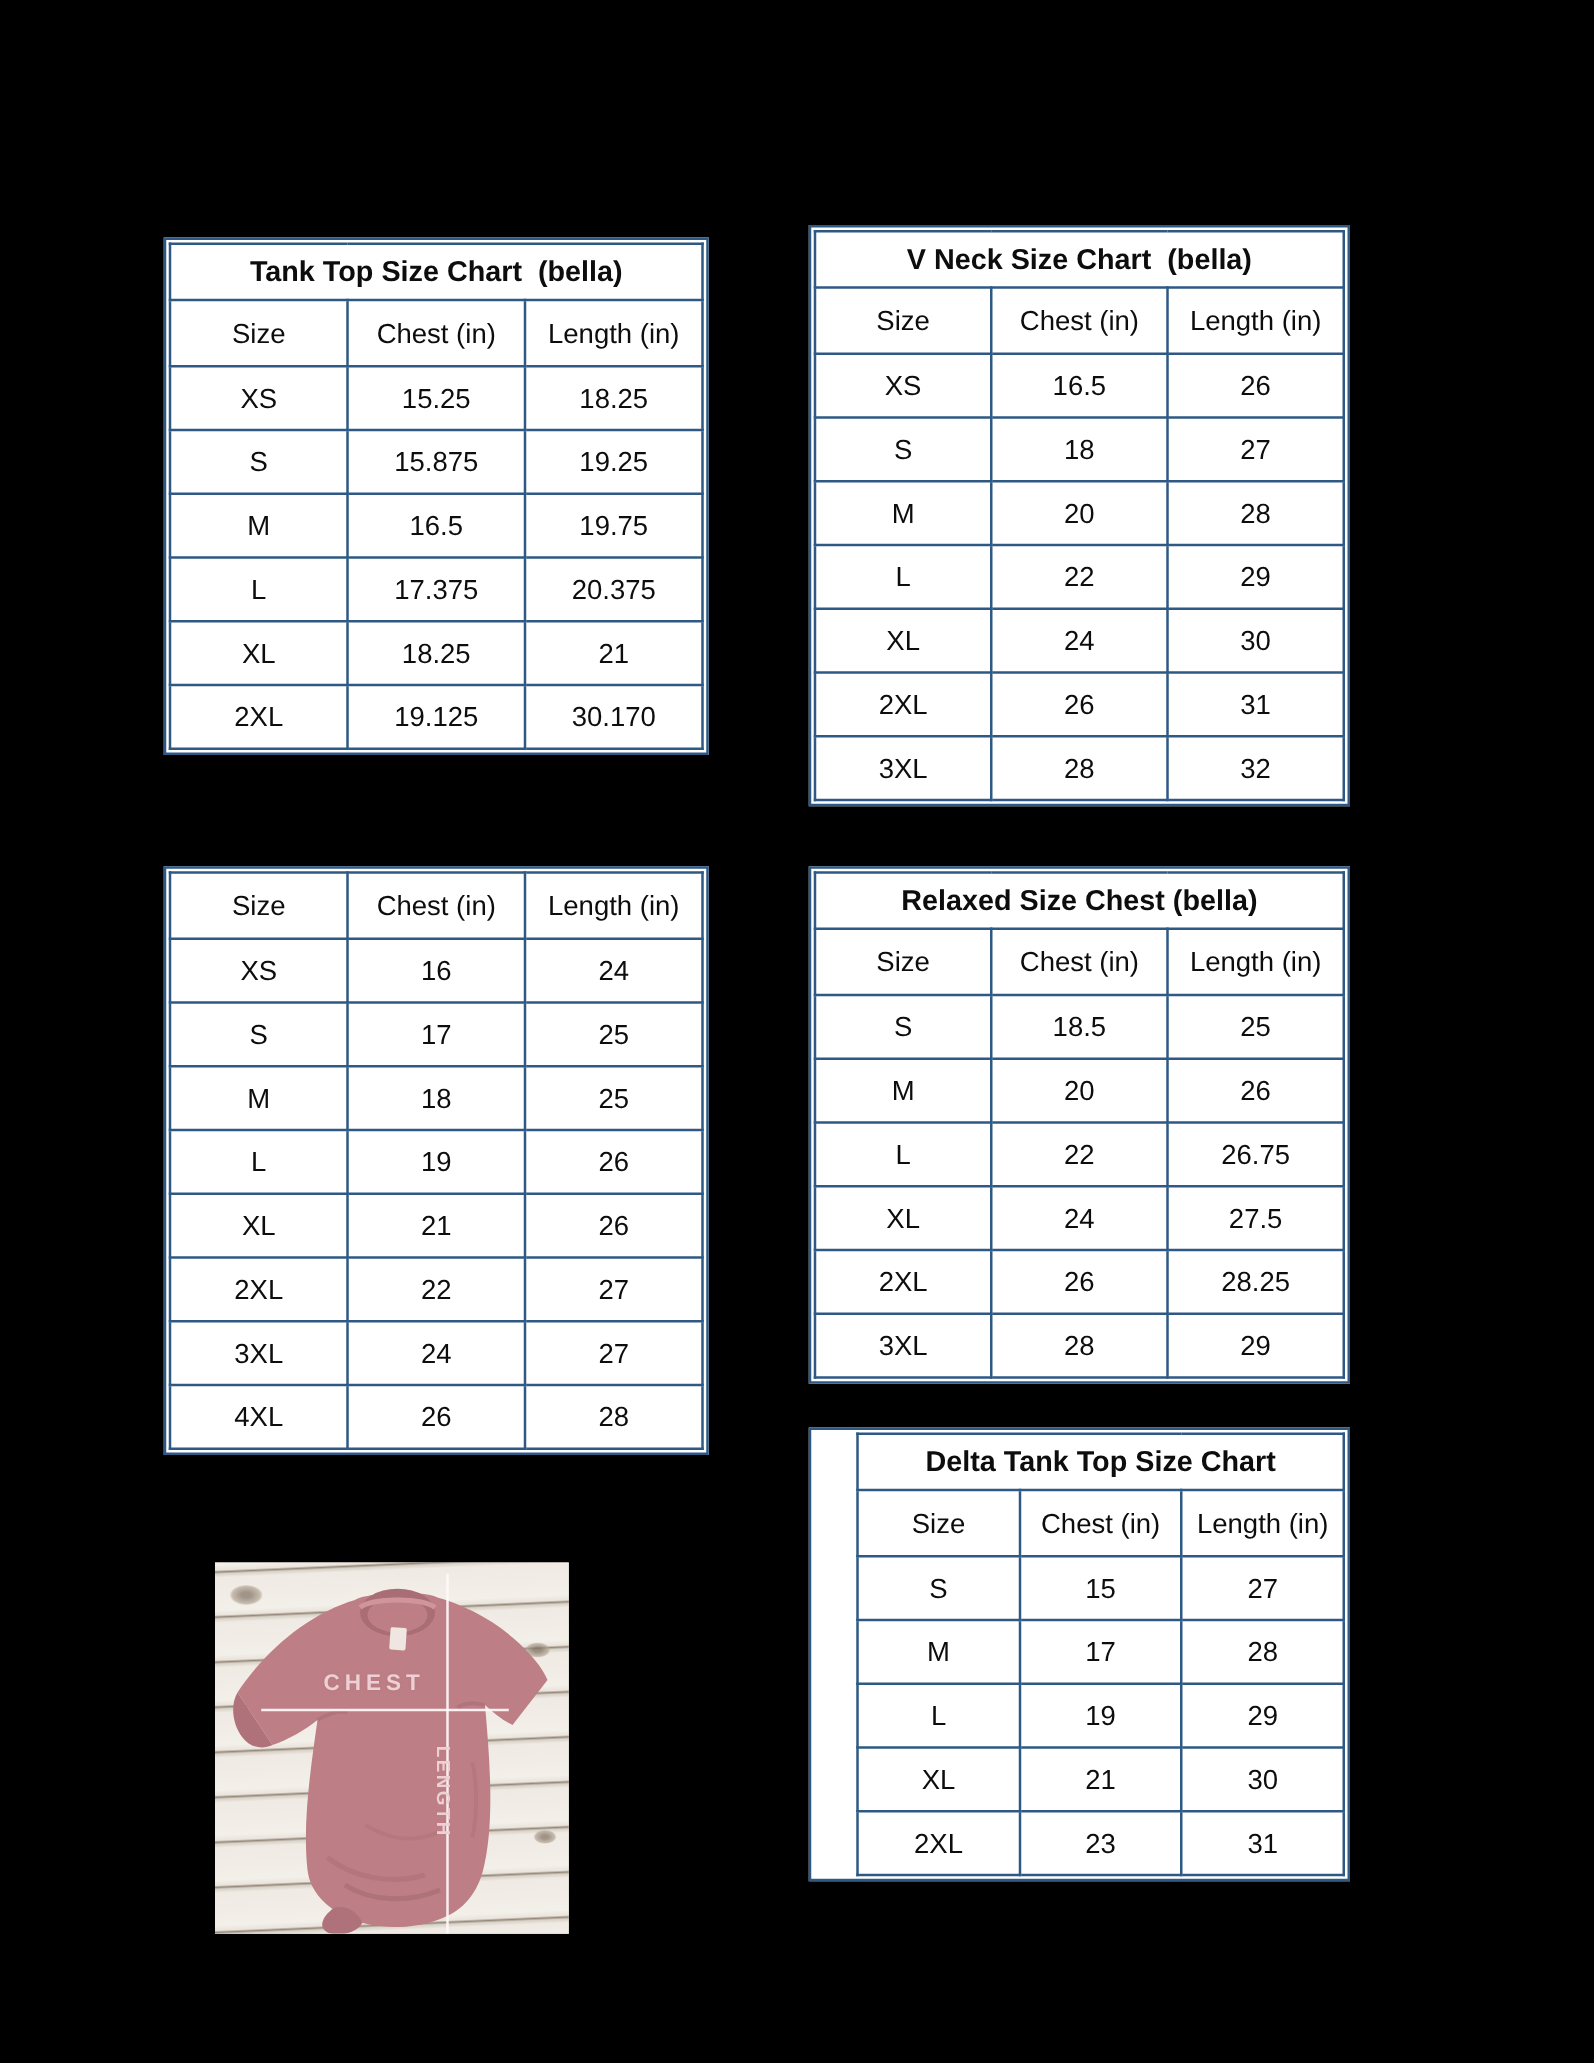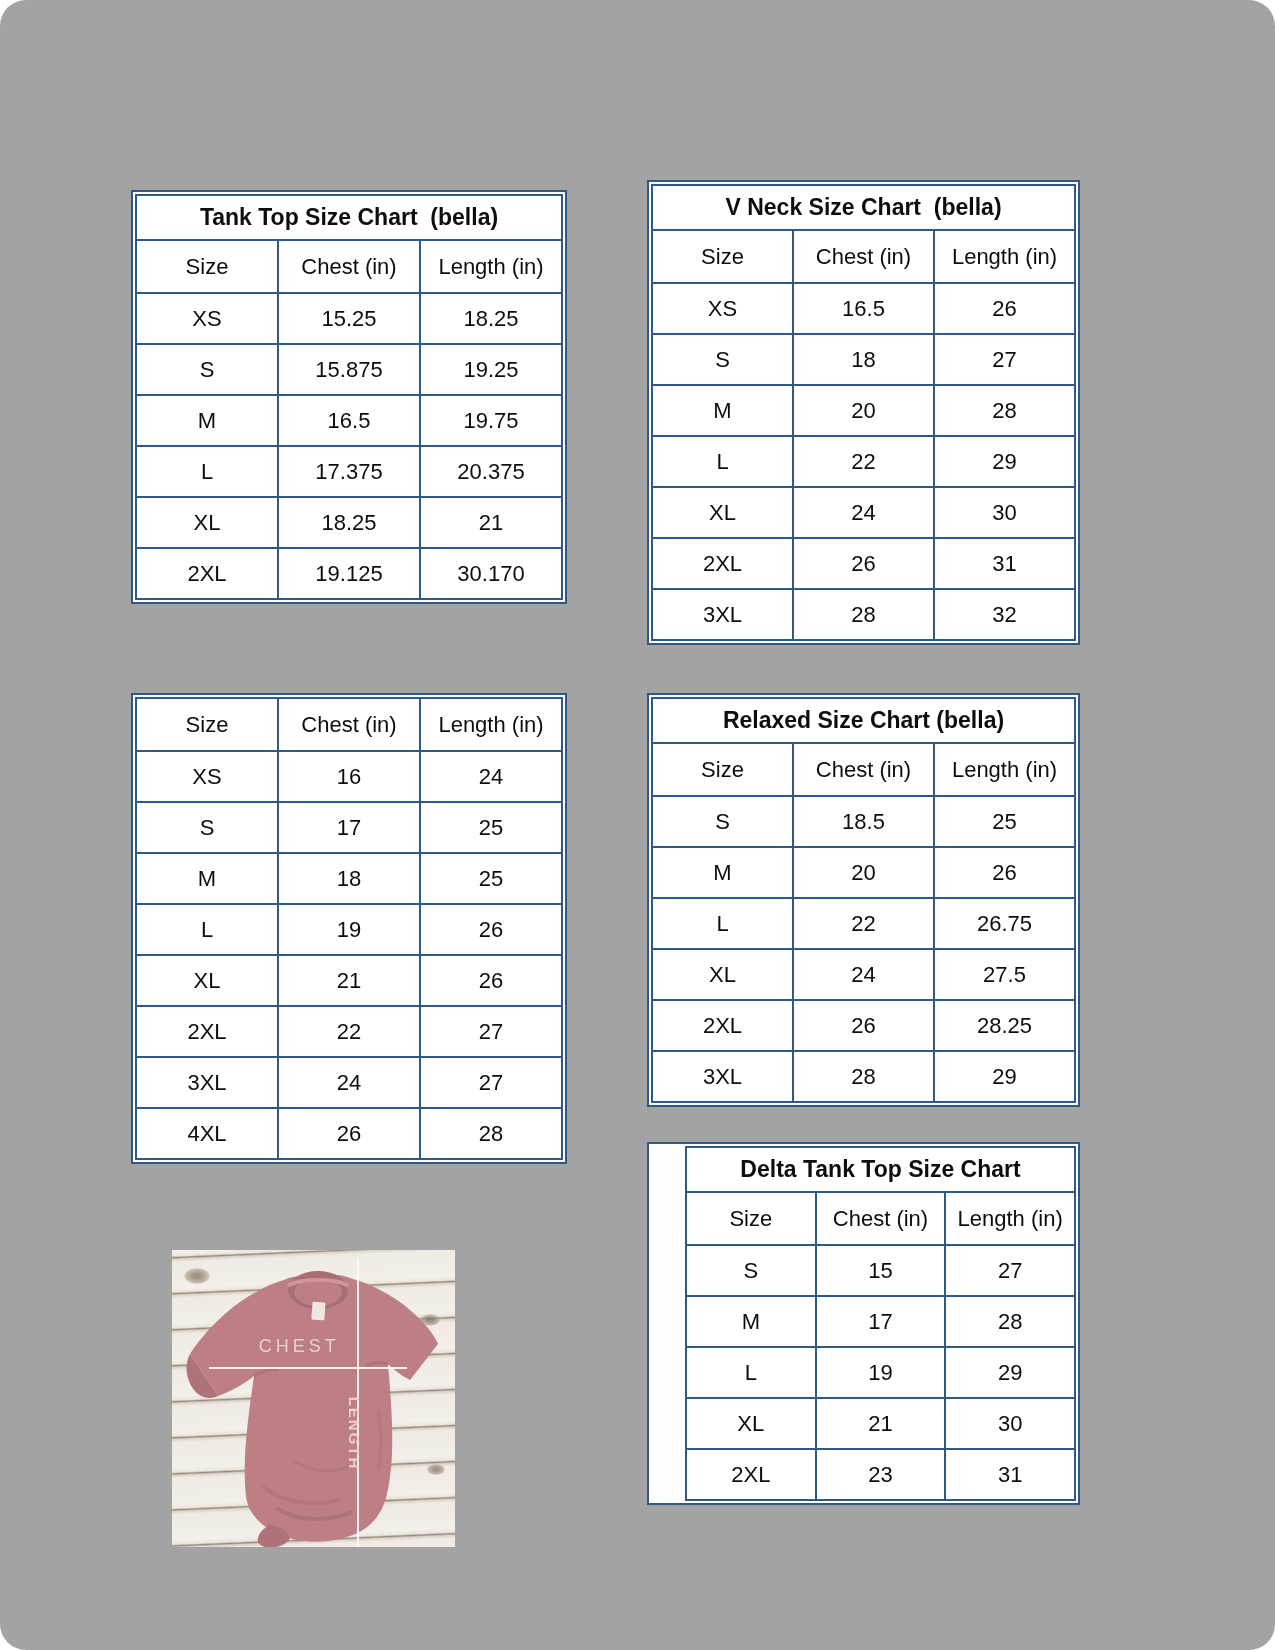--- a/index.html
+++ b/index.html
@@ -5,23 +5,22 @@
   :root{
     --border:#2e5984;
     --ink:#0d0d0d;
   }
   *{margin:0;padding:0;box-sizing:border-box;}
   html,body{background:#ffffff;}
   body{font-family:"Liberation Sans", sans-serif;color:var(--ink);}
   .page{
     position:relative;
     width:1275px;height:1650px;
-    background:#a3a3a3;
+    background:#000000;
     overflow:hidden;
-    border-radius:26px;
   }
 
   
   .chart{
     position:absolute;
     border:2px solid var(--border);
     padding:2px;
     background:#ffffff;
   }
   .chart table{
@@ -91,21 +90,21 @@
     left:65.5%; top:3%;
     height:97%; width:0;
     border-left:2px solid rgba(255,250,250,.92);
   }
   .chest-label{
     position:absolute;
     left:25%; top:29%;
     width:40%;
     text-align:center;
     font-size:18px;
-    font-weight:400;
+    font-weight:700;
     letter-spacing:4px;
     color:#edd0d3;
     text-shadow:0 0 2px rgba(170,110,118,.4);
   }
   .length-label{
     position:absolute;
     left:47.5%; top:59%;
     width:96px;
     text-align:center;
     font-size:15px;
@@ -271,21 +270,21 @@
             <td>28</td>
           </tr>
         </tbody>
     </table>
   </div>
 
   <div class="chart" id="tbl-relaxed">
     <table>
       <thead>
         <tr>
-          <th class="title-cell" colspan="3">Relaxed Size Chart (bella)</th>
+          <th class="title-cell" colspan="3">Relaxed Size Chest (bella)</th>
         </tr>
         <tr class="hdr">
           <th>Size</th>
           <th>Chest (in)</th>
           <th>Length (in)</th>
         </tr>
       </thead>
       <tbody>
           <tr>
             <td>S</td>

